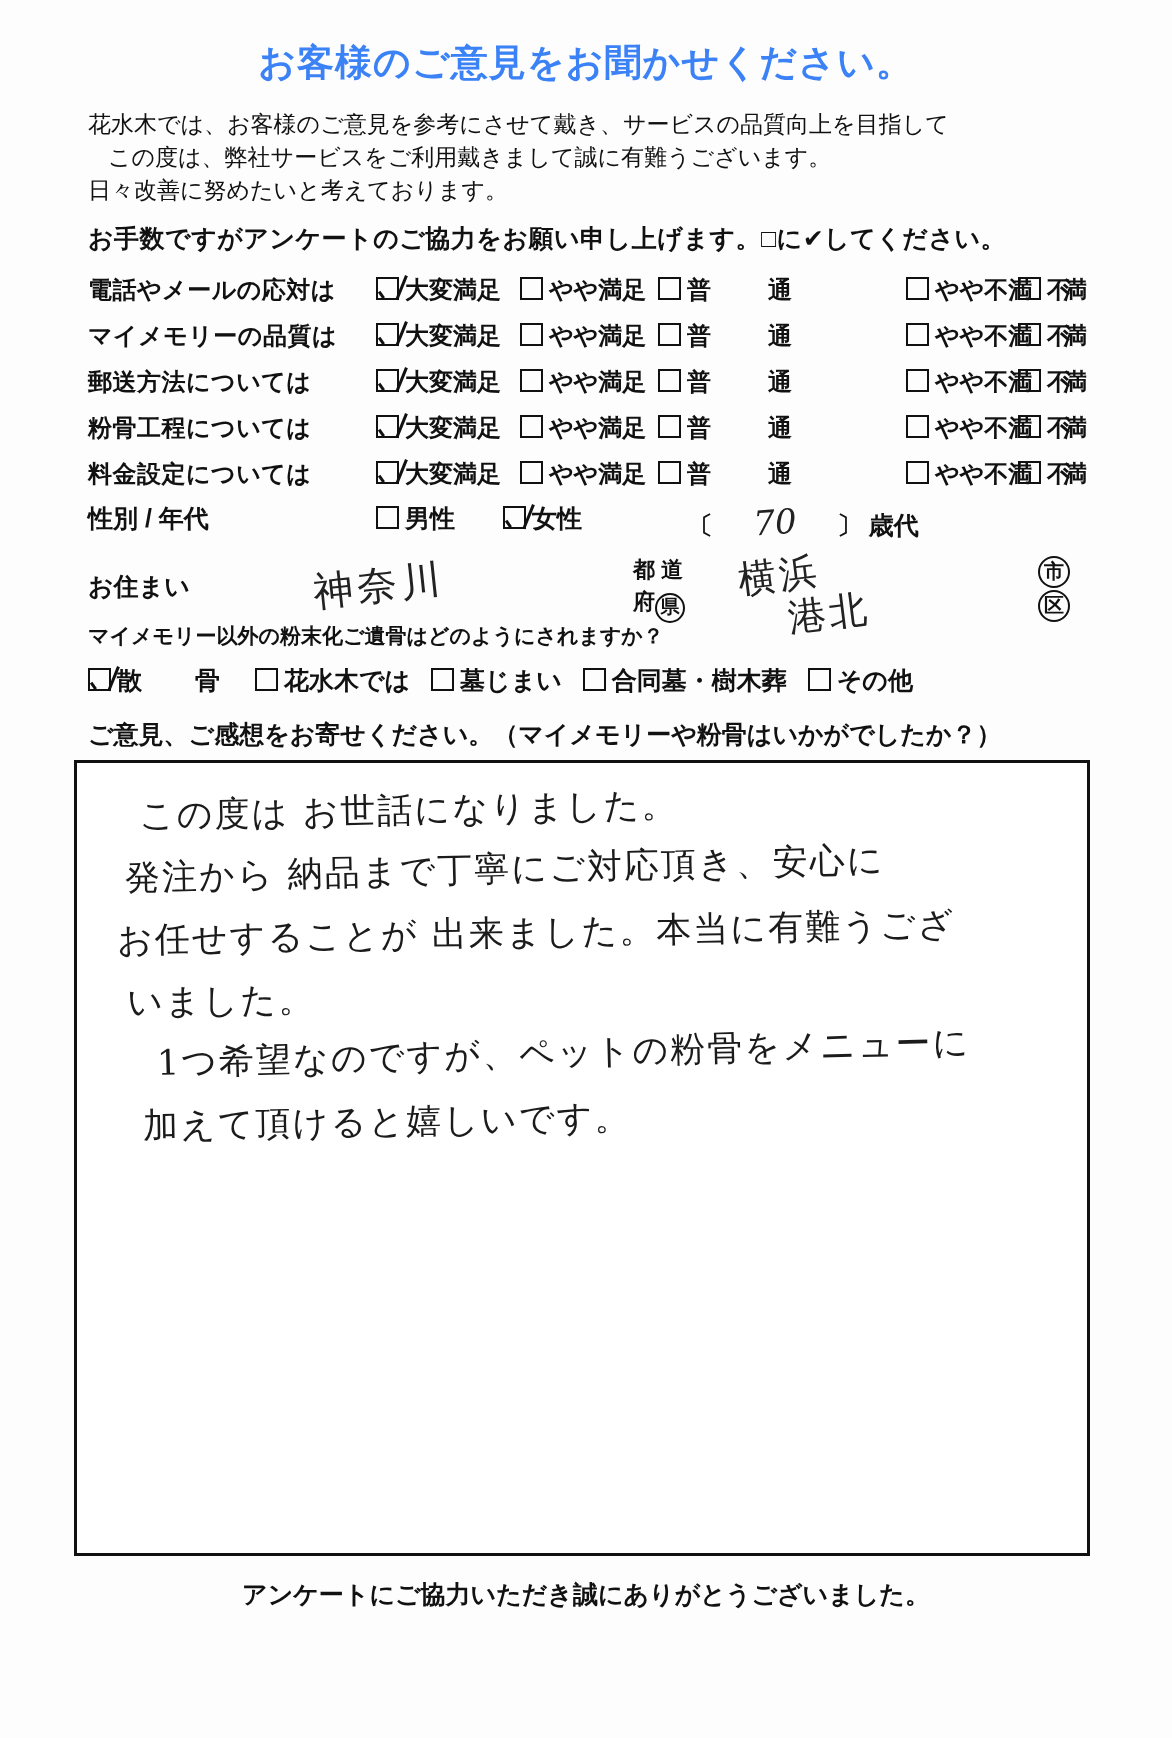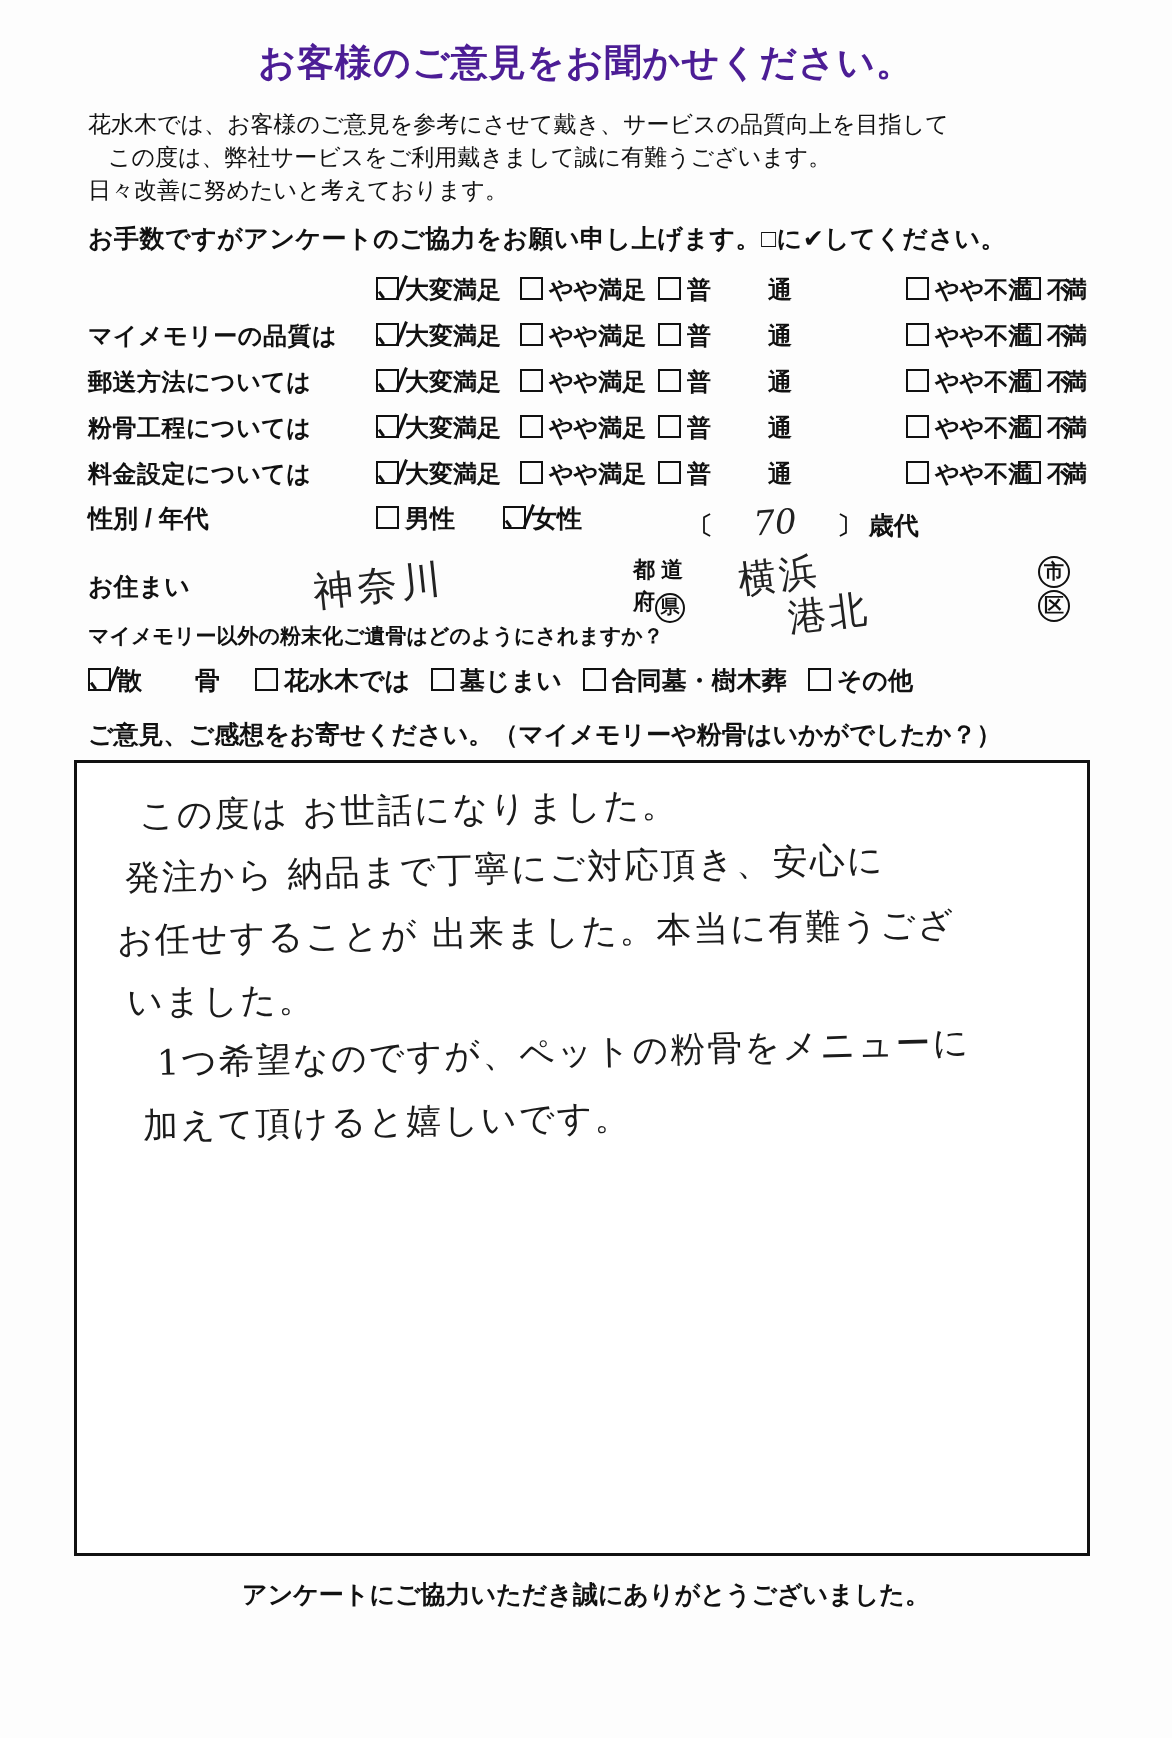--- a/index.html
+++ b/index.html
@@ -24,21 +24,21 @@
   }
   
   .title {
     position: absolute;
     left: 0; top: 38px;
     width: 1172px;
     text-align: center;
     font-size: 37px;
     font-weight: bold;
     letter-spacing: 1px;
-    color: #4c1d95;
+    color: #3b82f6;
   }
   .intro {
     position: absolute;
     left: 88px;
     top: 108px;
     width: 1000px;
     font-size: 23px;
     line-height: 33px;
     color: #111;
   }
@@ -312,20 +312,21 @@
     <span class="ln">花水木では、お客様のご意見を参考にさせて戴き、サービスの品質向上を目指して</span>
     <span class="ln indent">この度は、弊社サービスをご利用戴きまして誠に有難うございます。</span>
     <span class="ln">日々改善に努めたいと考えております。</span>
   </div>
 
   <div class="request">お手数ですがアンケートのご協力をお願い申し上げます。□に✔してください。</div>
 
   <div class="ratings">
 
     <div class="rrow">
+      <div class="rlabel">電話やメールの応対は</div>
       <div class="opt o1"><span class="box checked"></span><span>大変満足</span></div>
       <div class="opt o2"><span class="box"></span><span>やや満足</span></div>
       <div class="opt o3"><span class="box"></span><span>普</span></div>
       <div class="opt o4"><span>通</span></div>
       <div class="opt o5"><span class="box"></span><span>やや不満</span></div>
       <div class="opt o6"><span class="box"></span><span>不</span></div>
       <div class="opt" style="left:975px"><span>満</span></div>
     </div>
 
     <div class="rrow">

